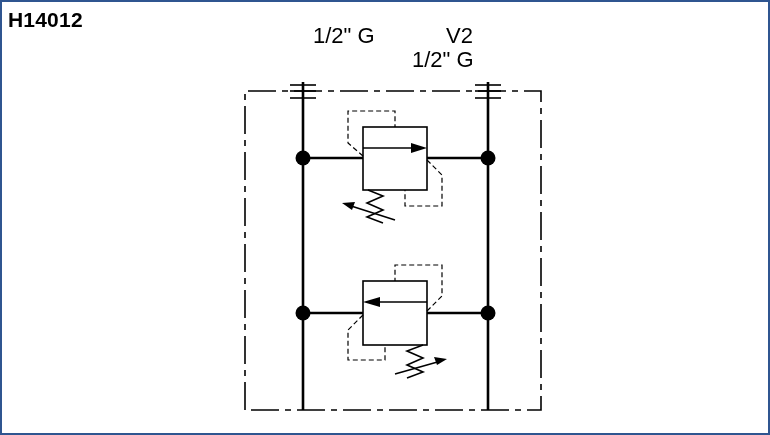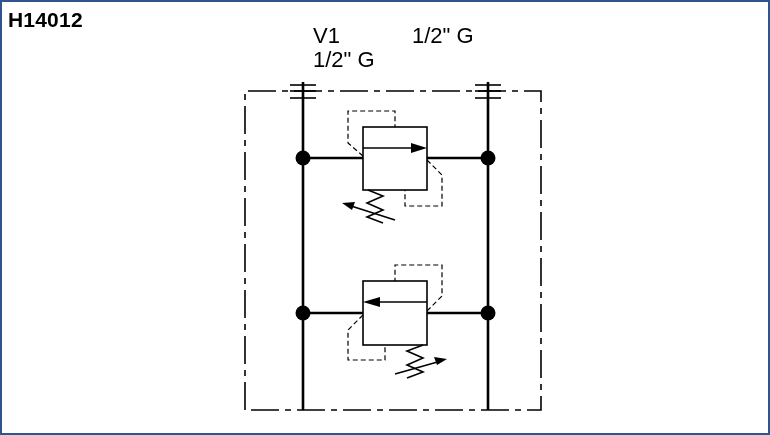--- a/index.html
+++ b/index.html
@@ -25,24 +25,24 @@
     svg { position: absolute; left: 0; top: 0; }
   </style>
 </head>
 <body>
 
 <div class="frame"></div>
 
 <div class="code-label">H14012</div>
 
 <div class="port-label" style="left:313px; top:24px;">
-  <div>V1</div>
   <div>1/2" G</div>
 </div>
 <div class="port-label" style="left:412px; top:24px;">
+  <div style="padding-left:34px;">V2</div>
   <div>1/2" G</div>
 </div>
 
 <svg width="770" height="435" viewBox="0 0 770 435">
 
   <g stroke="#000" stroke-width="1.6" fill="none">
     <path d="M245 410 L245 91 L541 91 L541 410 Z" stroke-dasharray="28 6 6 6"></path>
   </g>
 
   <g stroke="#000" stroke-width="1.6">

